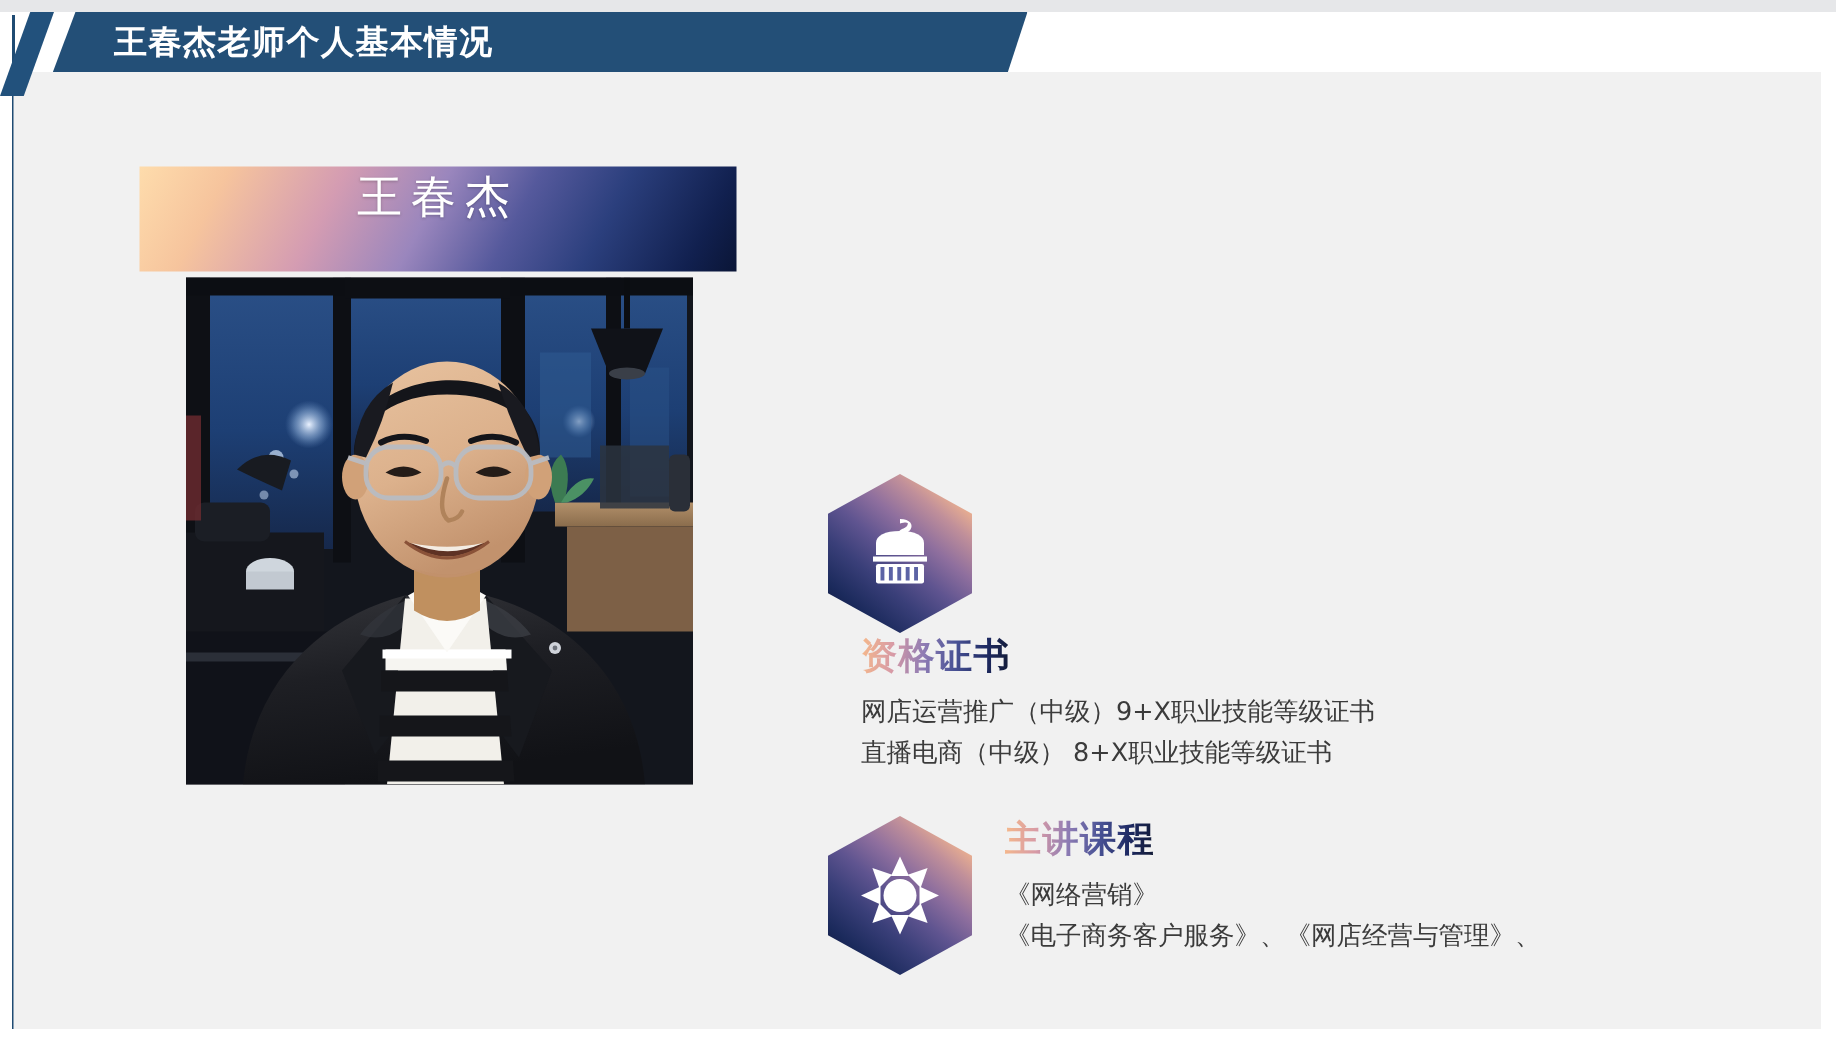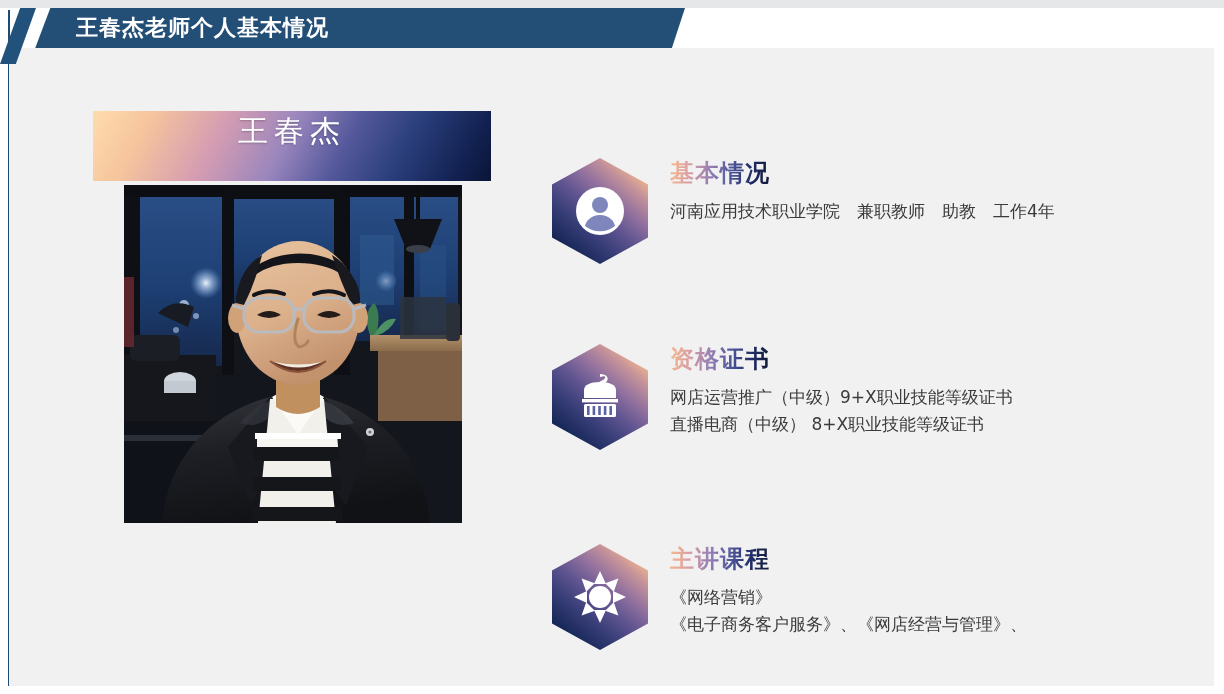--- a/index.html
+++ b/index.html
@@ -126,21 +126,21 @@
   }
   .photo-frame svg { display: block; }
 
   
   .info-row {
     position: absolute;
     display: flex;
     align-items: flex-start;
   }
   .row-1 { left: 552px; top: 158px; }
-  .row-2 { left: 552px; top: 344px; }
+  .row-2 { left: 552px; top: 316px; flex-direction: column; }
   .row-3 { left: 552px; top: 522px; margin-top: 22px; }
 
   .hex {
     position: relative;
     width: 96px;
     height: 106px;
     flex: 0 0 auto;
     background:
       linear-gradient(40deg,
         #0b1030 0%,
@@ -341,35 +341,20 @@
 
         <path d="M146 176 q28 20 56 0 q-28 10 -56 0 Z" fill="#5e3224"></path>
         <path d="M150 177 q25 11 48 0 q-24 5 -48 0 Z" fill="#f3ece3"></path>
         <path d="M146 176 q28 22 56 0" stroke="#8a5238" stroke-width="2" fill="none"></path>
 
         <path d="M146 192 q28 16 56 0 q-28 12 -56 0 Z" fill="#c2906a" opacity=".5"></path>
       </g>
     </svg>
   </div>
 
-  <div class="info-row row-1">
-    <div class="hex">
-      <svg width="54" height="54" viewBox="0 0 54 54" xmlns="http://www.w3.org/2000/svg" aria-hidden="true">
-        <circle cx="27" cy="27" r="24" fill="#ffffff"></circle>
-        <g fill="#7f86bb">
-          <circle cx="27" cy="21" r="8"></circle>
-          <path d="M27 31 c-9 0 -14 6 -15 11 a24 24 0 0 0 30 0 c-1 -5 -6 -11 -15 -11 Z"></path>
-        </g>
-      </svg>
-    </div>
-    <div class="info-text">
-      <div class="section-heading">基本情况</div>
-      <div class="body-line">河南应用技术职业学院　兼职教师　助教　工作4年</div>
-    </div>
-  </div>
 
   <div class="info-row row-2">
     <div class="hex">
       <svg width="54" height="54" viewBox="0 0 54 54" xmlns="http://www.w3.org/2000/svg" aria-hidden="true">
         <g fill="#ffffff">
           <path d="M27 4 c7 0 9 4 7 7 c-2 3 -6 2 -6 5 h-3 c0 -6 6 -5 7 -8 c1 -2 -1 -2 -5 -1 Z"></path>
           <path d="M11 20 c0 -5 6 -8 16 -8 s16 3 16 8 v8 H11 Z"></path>
           <rect x="9" y="29" width="36" height="3.4"></rect>
           <rect x="11" y="34" width="32" height="13" rx="1.5"></rect>
         </g>

